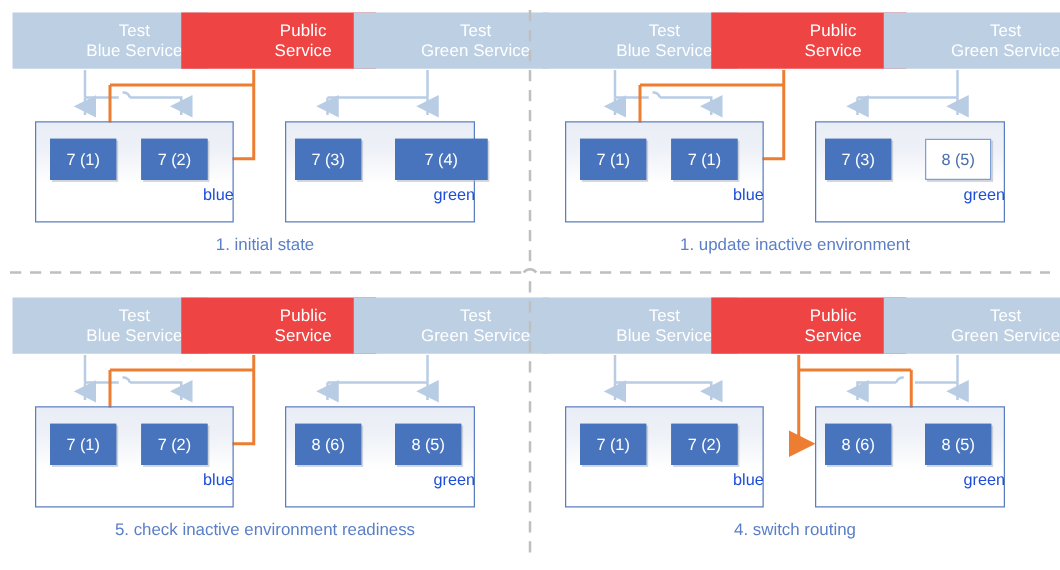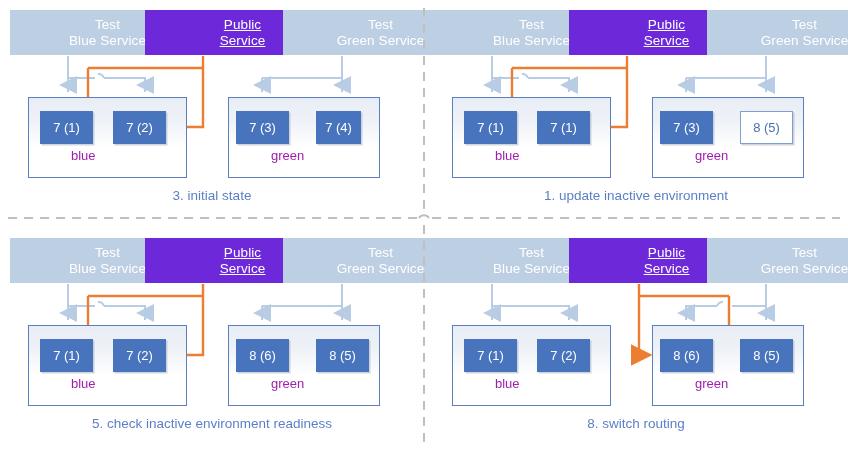--- a/index.html
+++ b/index.html
@@ -18,34 +18,33 @@
     display:flex;align-items:center;justify-content:center;
     text-align:center;
     color:#ffffff;
     font-size:13.5px;
     line-height:16px;
     letter-spacing:.1px;
     padding-left:39px;
   }
   .svc.test{background:#bdcfe3;}
   .svc.public{background:#7architecture;}
-  .svc.public{background:#6d28d9;text-decoration:underline;}
+  .svc.public{background:#ef4444;}
   .env{
     position:absolute;
     border:1px solid #5b7fbe;
     background:linear-gradient(to bottom,#e9edf5 0%,#eef1f7 28%,#ffffff 62%,#ffffff 100%);
     box-sizing:border-box;
   }
   .env-label{
     position:absolute;
     width:100%;
-    text-align:left;
-    color:#a21caf;
+    text-align:right;
+    color:#1d4ed8;
     font-size:13px;
-    padding-left:43px;
   }
   .inst{
     position:absolute;
     box-sizing:border-box;
     display:flex;align-items:center;justify-content:center;
     font-size:13px;
     color:#ffffff;
     background:#4874bd;
     border:1px solid #4874bd;
     box-shadow:1.5px 1.5px 0 rgba(170,178,192,.55);
@@ -128,23 +127,23 @@
     </div>
 
     <div class="env" style="left:28px;top:97px;width:159px;height:81px;"></div>
     <div class="env-label" style="left:28px;top:148px;width:159px;">blue</div>
     <div class="inst" style="left:40px;top:111px;width:53px;height:33px;">7 (1)</div>
     <div class="inst" style="left:113px;top:111px;width:53px;height:33px;">7 (2)</div>
 
     <div class="env" style="left:228px;top:97px;width:152px;height:81px;"></div>
     <div class="env-label" style="left:228px;top:148px;width:152px;">green</div>
     <div class="inst" style="left:236px;top:111px;width:53px;height:33px;">7 (3)</div>
-    <div class="inst" style="left:316px;top:111px;width:45px;height:33px;">7 (4)</div>
-
-    <div class="caption" style="left:0;top:188px;">3. initial state</div>
+    <div class="inst" style="left:316px;top:111px;width:74px;height:33px;">7 (4)</div>
+
+    <div class="caption" style="left:0;top:188px;">1. initial state</div>
   </div>
 
   <div class="panel" id="p2" style="left:424px;top:0;">
     <svg width="424" height="228">
       <g stroke="#b8cce4" stroke-width="2" fill="none">
         <path d="M68,56 L68,78"></path>
         <path d="M68,78 L92,78"></path>
         <path d="M98,74 A6,6 0 0 1 104,78"></path>
         <path d="M104,78 L145,78 L145,92" marker-end="url(#ahD)"></path>
         <path d="M68,78 L68,92" marker-end="url(#ahD)"></path>
@@ -302,21 +301,21 @@
     <div class="env" style="left:28px;top:97px;width:159px;height:81px;"></div>
     <div class="env-label" style="left:28px;top:148px;width:159px;">blue</div>
     <div class="inst" style="left:40px;top:111px;width:53px;height:33px;">7 (1)</div>
     <div class="inst" style="left:113px;top:111px;width:53px;height:33px;">7 (2)</div>
 
     <div class="env" style="left:228px;top:97px;width:152px;height:81px;"></div>
     <div class="env-label" style="left:228px;top:148px;width:152px;">green</div>
     <div class="inst" style="left:236px;top:111px;width:53px;height:33px;">8 (6)</div>
     <div class="inst" style="left:316px;top:111px;width:53px;height:33px;">8 (5)</div>
 
-    <div class="caption" style="left:0;top:188px;">8. switch routing</div>
+    <div class="caption" style="left:0;top:188px;">4. switch routing</div>
   </div>
 
   <svg width="848" height="456" style="pointer-events:none;">
     <g stroke="#bfbfbf" stroke-width="2" fill="none" stroke-dasharray="9 7">
       <path d="M8,218 L420,218"></path>
       <path d="M432,218 L840,218"></path>
       <path d="M424,8 L424,211"></path>
       <path d="M424,225 L424,448"></path>
     </g>
     <path d="M419,218 A6,6 0 0 1 429,218" stroke="#bfbfbf" stroke-width="2" fill="none"></path>

